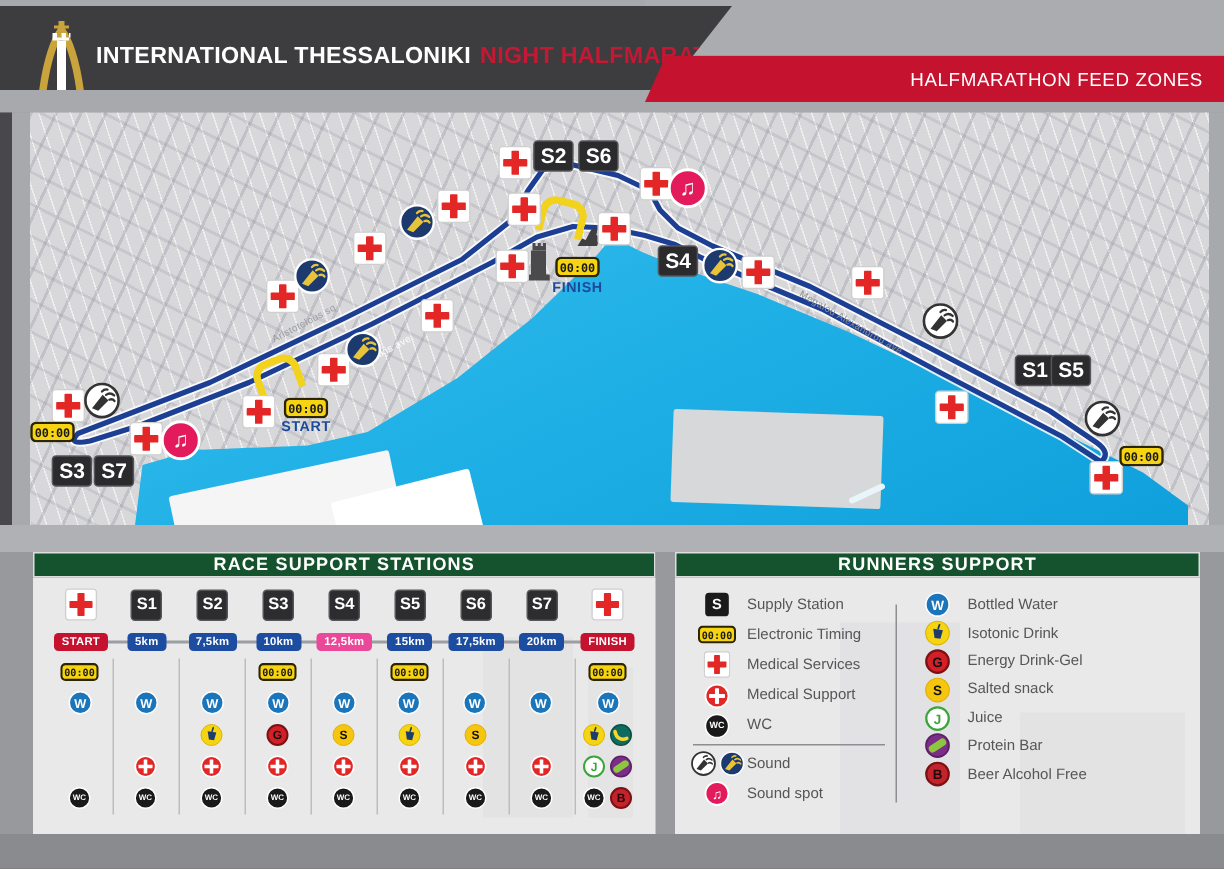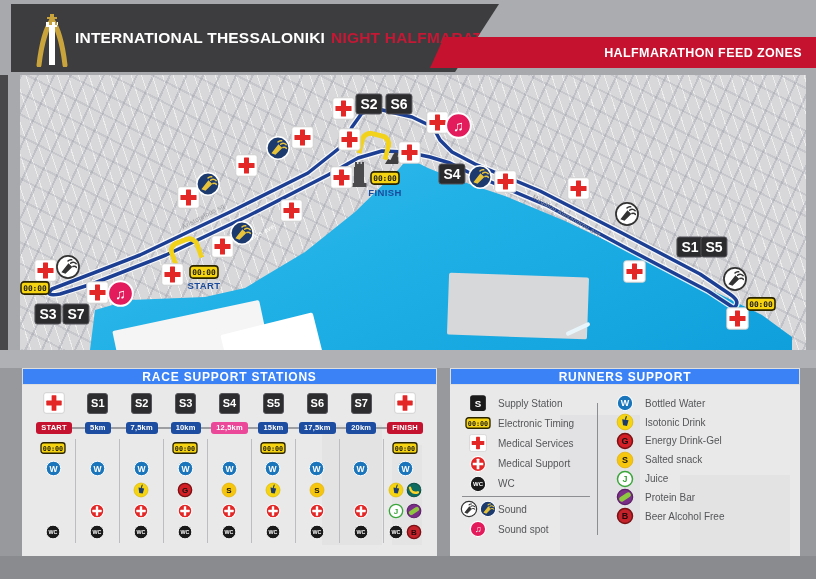--- a/index.html
+++ b/index.html
@@ -2,30 +2,30 @@
 <html><head>
 <meta charset="utf-8">
 <style>
   html,body{margin:0;padding:0;background:#6f7174;}
   #root{position:relative;width:816px;height:579px;overflow:hidden;
         background:#98999c;font-family:"Liberation Sans",sans-serif;
         -webkit-font-smoothing:antialiased;}
   
   .header-zone{position:absolute;left:0;top:0;width:816px;height:75px;background:#a7a9ac;}
   .header-gray-wedge{position:absolute;left:430px;top:0;width:386px;height:37px;background:#aaacaf;}
-  .charcoal{position:absolute;left:11px;top:4px;width:488px;height:68px;background:#3d3d3f;
+  .charcoal{position:absolute;left:0;top:4px;width:488px;height:56px;background:#3d3d3f;
             clip-path:polygon(0 0,100% 0,91% 100%,0 100%);display:flex;align-items:center;}
   .title-wrap{position:absolute;left:64px;top:0;height:68px;display:flex;align-items:center;
               font-size:15.5px;font-weight:bold;letter-spacing:.2px;white-space:nowrap;}
   .title-white{color:#ffffff;}
   .title-red{color:#c41834;margin-left:6px;}
   .red-banner{position:absolute;left:430px;top:37px;width:386px;height:31px;background:#c4122f;
               clip-path:polygon(14px 0,100% 0,100% 100%,0 100%);
               display:flex;align-items:center;justify-content:flex-end;}
-  .red-banner span{color:#fff;font-weight:bold;font-size:12.5px;letter-spacing:.4px;padding-right:14px;}
+  .red-banner span{color:#fff;font-weight:normal;font-size:12.5px;letter-spacing:.4px;padding-right:14px;}
   .logo{position:absolute;left:22px;top:9px;}
   
   .map-zone{position:absolute;left:0;top:75px;width:816px;height:275px;}
   .map-edge-dark{position:absolute;left:0;top:0;width:8px;height:275px;background:#48484a;}
   .map-edge-light{position:absolute;left:8px;top:0;width:12px;height:275px;background:#a7a9ac;}
   .map-edge-right{position:absolute;left:806px;top:0;width:10px;height:275px;background:#a7a9ac;}
   .map-body{position:absolute;left:20px;top:0;width:786px;height:275px;overflow:hidden;
     background-color:#d8d8da;
     background-image:
       repeating-linear-gradient(115deg, rgba(138,141,155,.30) 0 2px, transparent 2px 15px),
@@ -44,22 +44,22 @@
             color:#1b4a9b;letter-spacing:.4px;}
   .street{position:absolute;font-size:6.5px;letter-spacing:.3px;white-space:nowrap;}
   .mi{position:absolute;line-height:0;}
   .arch{position:absolute;width:22px;height:20px;border:5px solid #f2d21a;border-bottom:none;
         border-radius:11px 11px 0 0;}
   
   .mid-band{position:absolute;left:0;top:350px;width:816px;height:18px;background:#b0b1b4;}
   .bottom-band{position:absolute;left:0;top:556px;width:816px;height:23px;background:#8a8b8e;}
   
   .panel{position:absolute;top:368px;}
-  .panel-head{height:15px;background:#3b82f6;border:1px solid #dedede;display:flex;
-              align-items:center;justify-content:center;color:#fff;font-weight:bold;
+  .panel-head{height:15px;background:#14532d;border:1px solid #dedede;display:flex;
+              justify-content:center;color:#fff;font-weight:bold;
               font-size:12px;letter-spacing:.8px;}
   .panel-body{position:relative;background:#e9e9ea;overflow:hidden;}
   .wm{position:absolute;background:#dcdcde;opacity:.8;}
   #stations-panel{left:22px;width:415px;}
   #stations-panel .panel-body{height:171px;}
   #runners-panel{left:450px;width:350px;}
   #runners-panel .panel-body{height:171px;}
   
   .st-table{position:absolute;left:10px;right:10px;top:0;bottom:0;display:flex;}
   .st-col{flex:1;display:flex;flex-direction:column;align-items:center;position:relative;}

